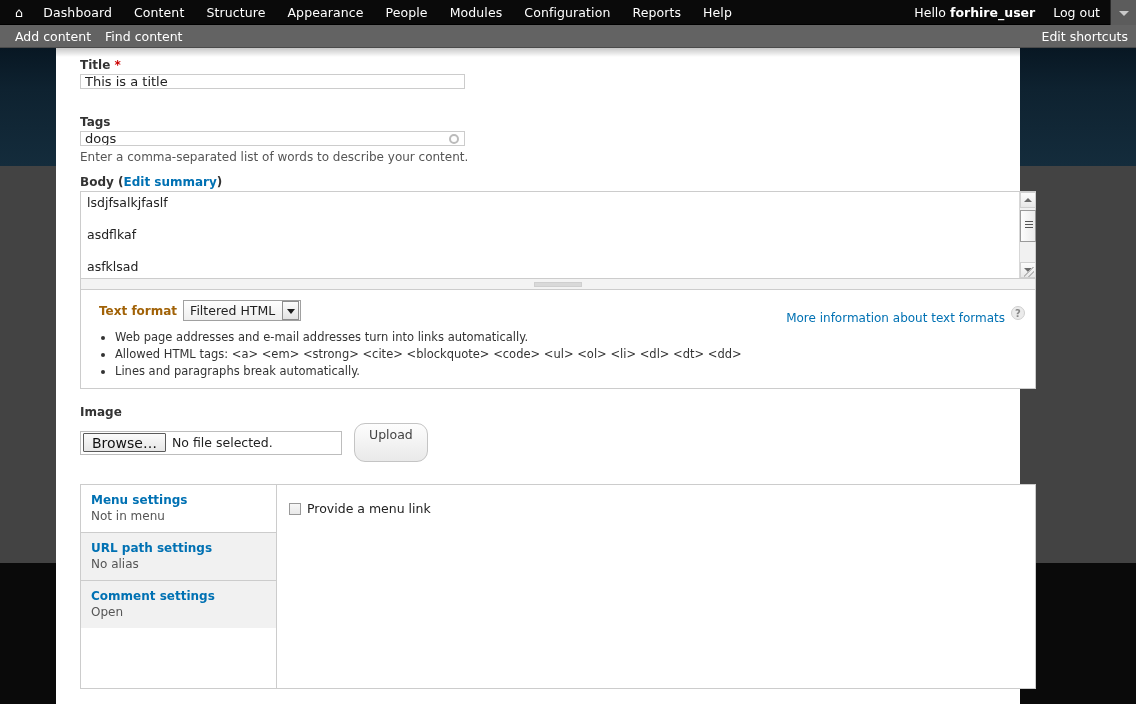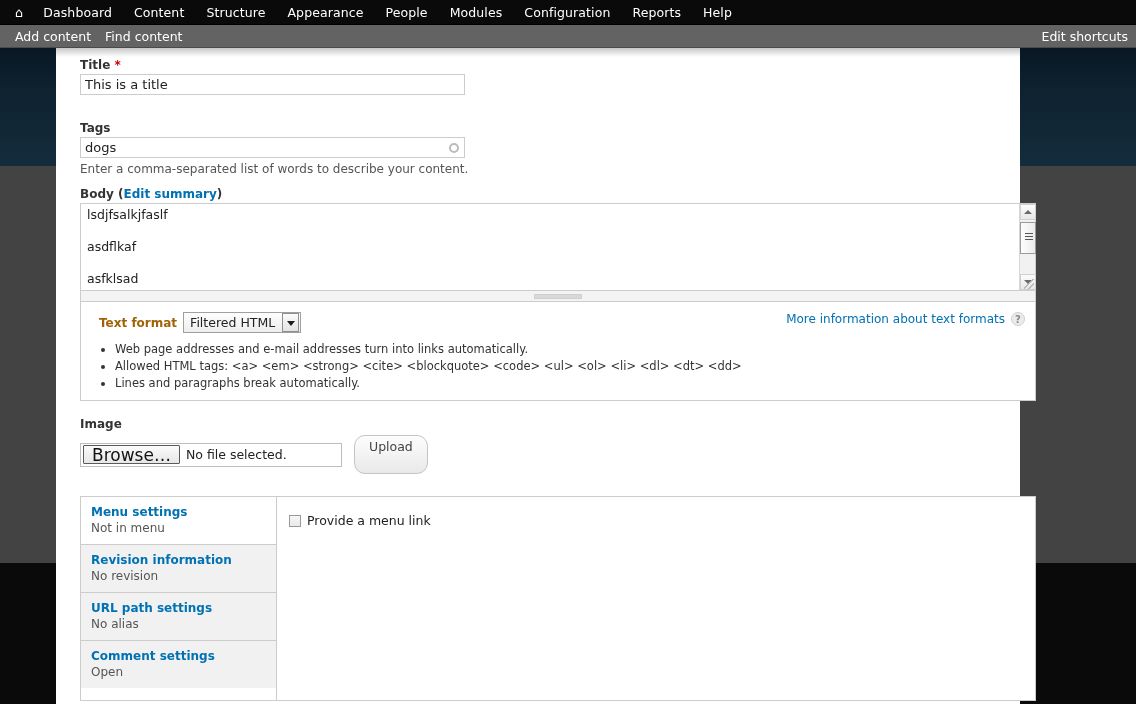--- a/index.html
+++ b/index.html
@@ -85,21 +85,21 @@
 
   .form-item { margin-bottom: 0; }
   label.flabel {
     display: block; font-size: 12px; font-weight: bold; color: #333;
     margin: 0 0 2px 0; padding-top: 10px;
   }
   .req { color: #c00; font-size: 12px; }
   .desc { font-size: 12px; color: #555; margin-top: 3px; line-height: 1.35; }
 
   input.text {
-    width: 385px; height: 21px; padding: 2px 4px; font-size: 13px;
+    width: 385px; height: 15px; padding: 2px 4px; font-size: 13px;
     font-family: "DejaVu Sans", "Liberation Sans", sans-serif;
     border: 1px solid #ccc; color: #222; background: #fff; outline: none;
   }
   .autoc-wrap { position: relative; display: inline-block; }
   .throbber {
     position: absolute; right: 6px; top: 50%; margin-top: -5px;
     width: 10px; height: 10px; border: 2px solid #bbb; border-radius: 50%;
   }
 
   
@@ -175,36 +175,36 @@
     border-top: 5px solid #1d1d1d;
   }
   .fmt-tips { margin: 8px 0 0 0; padding: 0 0 0 16px; }
   .fmt-tips li {
     font-size: 11.5px; color: #333; line-height: 17px; list-style: disc;
   }
   .fmt-more {
     position: absolute; right: 10px; top: 10px; display: flex; align-items: center;
     font-size: 12px;
   }
-  .fmt-more a { color: #0071b3; text-decoration: none; }
+  .fmt-more a { color: #0071b3; text-decoration: none; margin-top: 11px; }
   .help-ico {
     display: inline-block; width: 14px; height: 14px; border-radius: 50%;
     background: #ebebeb; border: 1px solid #cfcfcf; color: #888; font-size: 10px;
     line-height: 13px; text-align: center; margin-left: 6px; font-weight: bold;
   }
 
   
   .img-sec { padding-top: 16px; }
   .file-row { display: flex; align-items: center; margin-top: 4px; }
   .file-input {
     display: flex; align-items: center; width: 262px; height: 24px;
     border: 1px solid #bdbdbd; background: #fff; padding: 0 2px;
   }
   .browse-btn {
-    height: 19px; padding: 0 8px; font-size: 17px; line-height: 19px;
+    height: 19px; padding: 0 8px; font-size: 14px; line-height: 19px;
     background: linear-gradient(180deg,#fbfbfb,#e6e6e6); border: 1px solid #5a5a5a;
     color: #111; cursor: pointer; border-radius: 1px; margin-right: 6px;
   }
   .file-name { font-size: 12.5px; color: #222; }
   .upload-btn {
     margin-left: 12px; height: 39px; padding: 0 14px; font-size: 12.5px; line-height: 21px;
     background: linear-gradient(180deg,#fdfdfd,#e9e9e9); border: 1px solid #c4c4c4;
     border-radius: 11px; color: #444; cursor: pointer;
   }
   .img-desc { margin-top: 6px; font-size: 12px; color: #444; line-height: 15px; }
@@ -248,20 +248,27 @@
       <a class="tb-item" href="#">Dashboard</a>
       <a class="tb-item" href="#">Content</a>
       <a class="tb-item" href="#">Structure</a>
       <a class="tb-item" href="#">Appearance</a>
       <a class="tb-item" href="#">People</a>
       <a class="tb-item" href="#">Modules</a>
       <a class="tb-item" href="#">Configuration</a>
       <a class="tb-item" href="#">Reports</a>
       <a class="tb-item" href="#">Help</a>
     </div>
+    <div class="tb-right">
+      <span class="tb-hello"><span>Hello</span> <b>forhire_user</b></span>
+      <a class="tb-logout" href="#">Log out</a>
+      <div class="tb-toggle">
+        <span class="caret"></span>
+      </div>
+    </div>
   </div>
   <div class="tb-shortcuts">
     <div class="sc-left">
       <a class="sc-item" href="#">Add content</a>
       <a class="sc-item" href="#">Find content</a>
     </div>
     <div class="sc-right">
       <a class="sc-edit" href="#">Edit shortcuts</a>
     </div>
   </div>
@@ -347,24 +354,20 @@
     </div>
   </div>
 
   <div class="vtabs">
     <div class="vtabs-list">
       <div class="vtab selected">
         <div class="vtab-title">Menu settings</div>
         <div class="vtab-sum">Not in menu</div>
       </div>
       <div class="vtab">
-        <div class="vtab-title">Revision information</div>
-        <div class="vtab-sum">No revision</div>
-      </div>
-      <div class="vtab">
         <div class="vtab-title">URL path settings</div>
         <div class="vtab-sum">No alias</div>
       </div>
       <div class="vtab">
         <div class="vtab-title">Comment settings</div>
         <div class="vtab-sum">Open</div>
       </div>
 
     </div>
     <div class="vtabs-pane">

